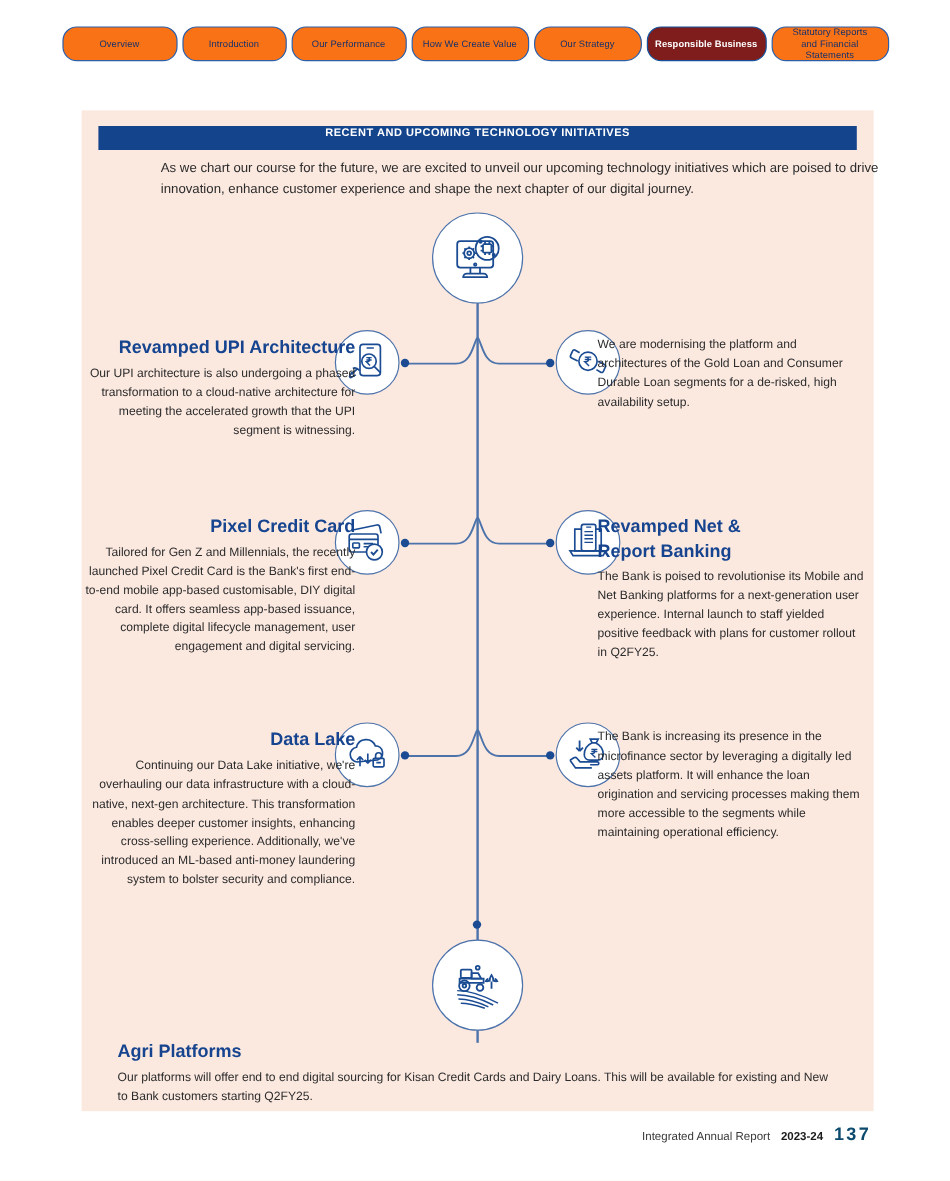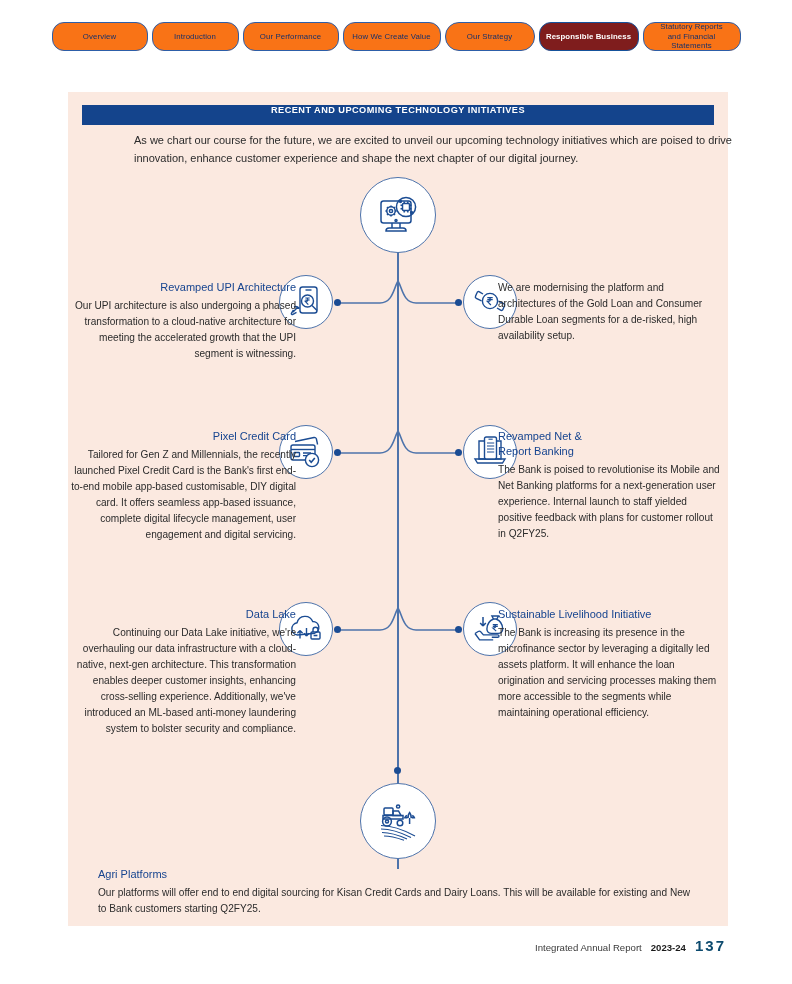--- a/index.html
+++ b/index.html
@@ -96,22 +96,22 @@
   }
   .icon-circle.big{ width:76px; height:76px; border-width:1.5px; }
   .icon-circle.sm{ width:54px; height:54px; }
 
   .txt-left{ position:absolute; text-align:right; }
   .txt-right{ position:absolute; text-align:left; }
   .txt-center{ position:absolute; }
 
   .hd{
     color:#16448f;
-    font-weight:400;
-    font-size:11px;
+    font-weight:700;
+    font-size:15px;
     line-height:1.38;
     margin-bottom:3px;
   }
   .bd{
     font-size:10.1px;
     line-height:1.58;
     color:#2b2b2b;
   }
 
   
@@ -291,21 +291,20 @@
         <path d="M3 22.5 l4.6 6.4 h13.6"></path>
       </svg>
     </div>
 
     <div class="txt-left" style="left:0px; top:430px; width:228px;">
       <div class="hd">Data Lake</div>
       <div class="bd">Continuing our Data Lake initiative, we're overhauling our data infrastructure with a cloud-native, next-gen architecture. This transformation enables deeper customer insights, enhancing cross-selling experience. Additionally, we've introduced an ML-based anti-money laundering system to bolster security and compliance.</div>
     </div>
 
     <div class="txt-right" style="left:430px; top:430px; width:222px;">
-      <div class="hd">Sustainable Livelihood Initiative</div>
       <div class="bd">The Bank is increasing its presence in the microfinance sector by leveraging a digitally led assets platform. It will enhance the loan origination and servicing processes making them more accessible to the segments while maintaining operational efficiency.</div>
     </div>
 
     <div class="node-dot" style="left:326px; top:590px;"></div>
 
     <div class="icon-circle big" style="left:292px; top:606px;">
       <svg width="50" height="50" viewBox="0 0 50 50" fill="none" stroke="#1b4c93" stroke-width="1.5">
         <rect x="11" y="12" width="9" height="7" rx="1"></rect>
         <path d="M20 15 h5.5 l2.5 4.5 h-8 z"></path>
         <path d="M10 19.5 h20 v3.5 H10 z"></path>

